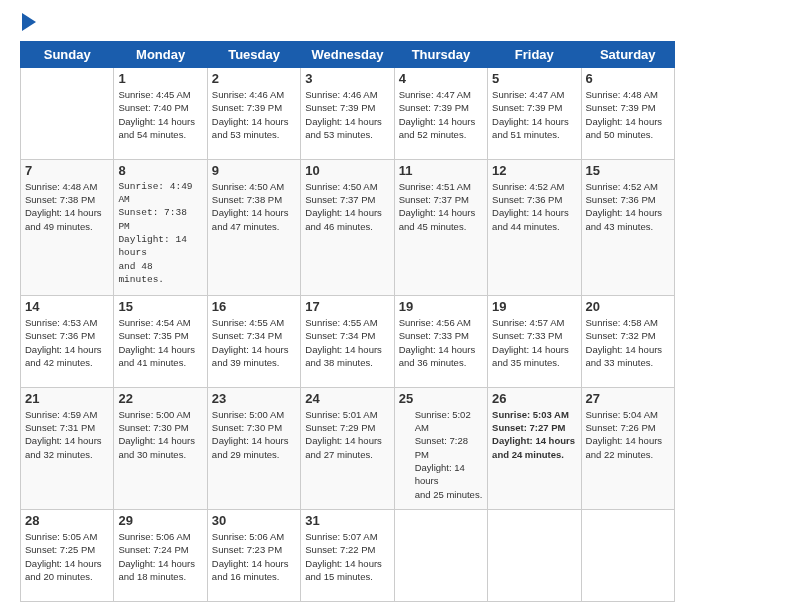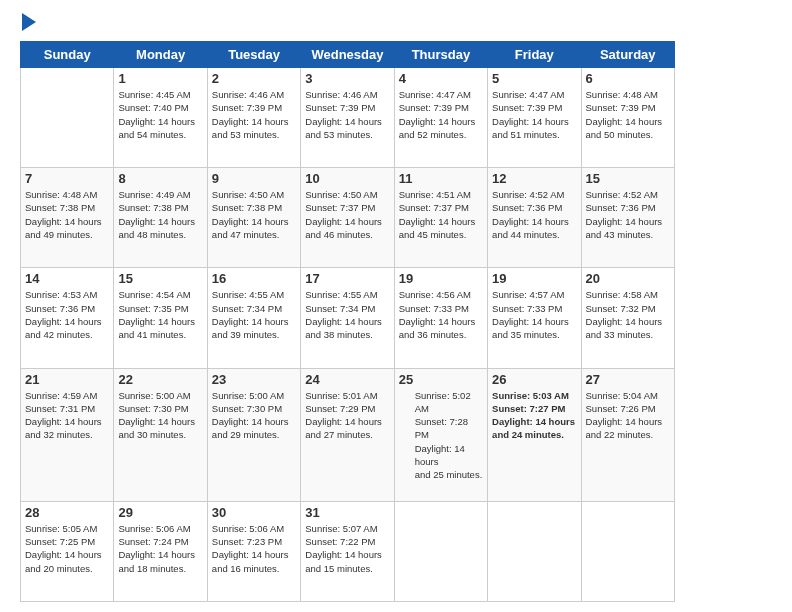--- a/index.html
+++ b/index.html
@@ -192,21 +192,21 @@
         <tr>
           <td>
             <span class="day-num">7</span>
             <div class="day-info" style="white-space: pre-line;">Sunrise: 4:48 AM
 Sunset: 7:38 PM
 Daylight: 14 hours
 and 49 minutes.</div>
           </td>
           <td>
             <span class="day-num">8</span>
-            <div class="day-info" style="white-space: pre-line;">Sunrise: 4:49 AM
+            <div class="day-info" style="white-space: pre-line; font-family: Liberation Mono, monospace;">Sunrise: 4:49 AM
 Sunset: 7:38 PM
 Daylight: 14 hours
 and 48 minutes.</div>
           </td>
           <td>
             <span class="day-num">9</span>
             <div class="day-info" style="white-space: pre-line;">Sunrise: 4:50 AM
 Sunset: 7:38 PM
 Daylight: 14 hours
 and 47 minutes.</div>

